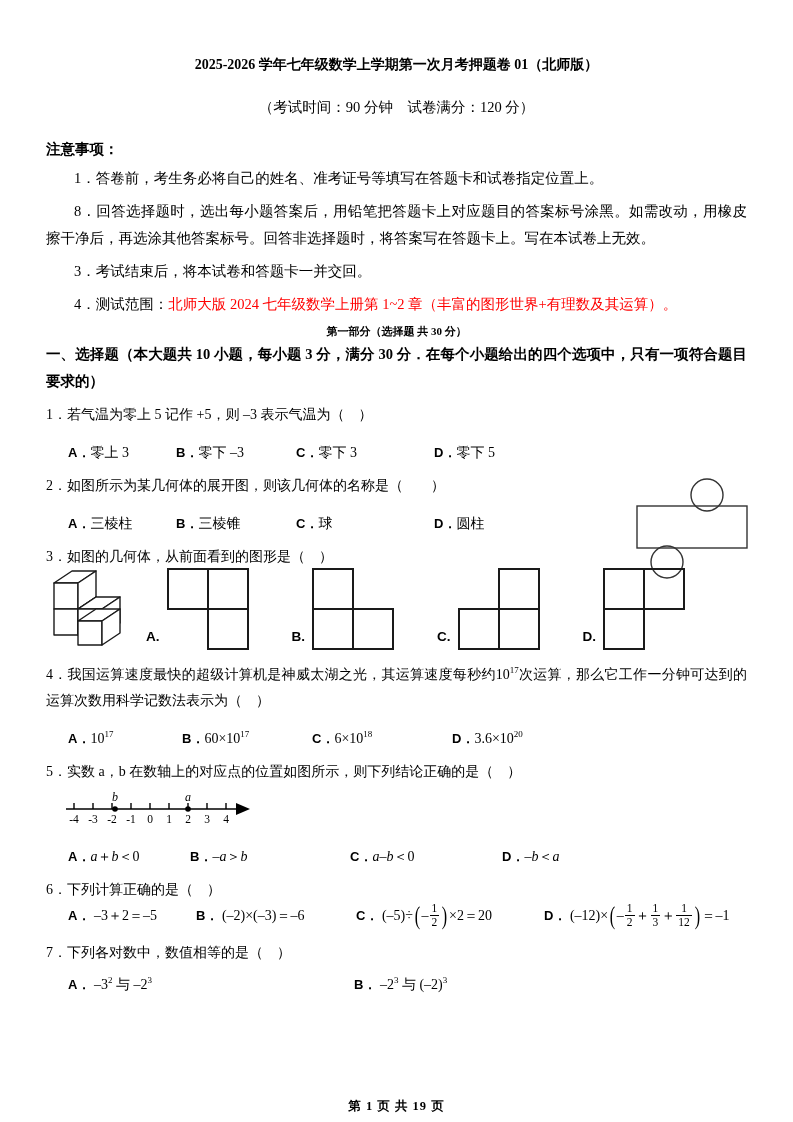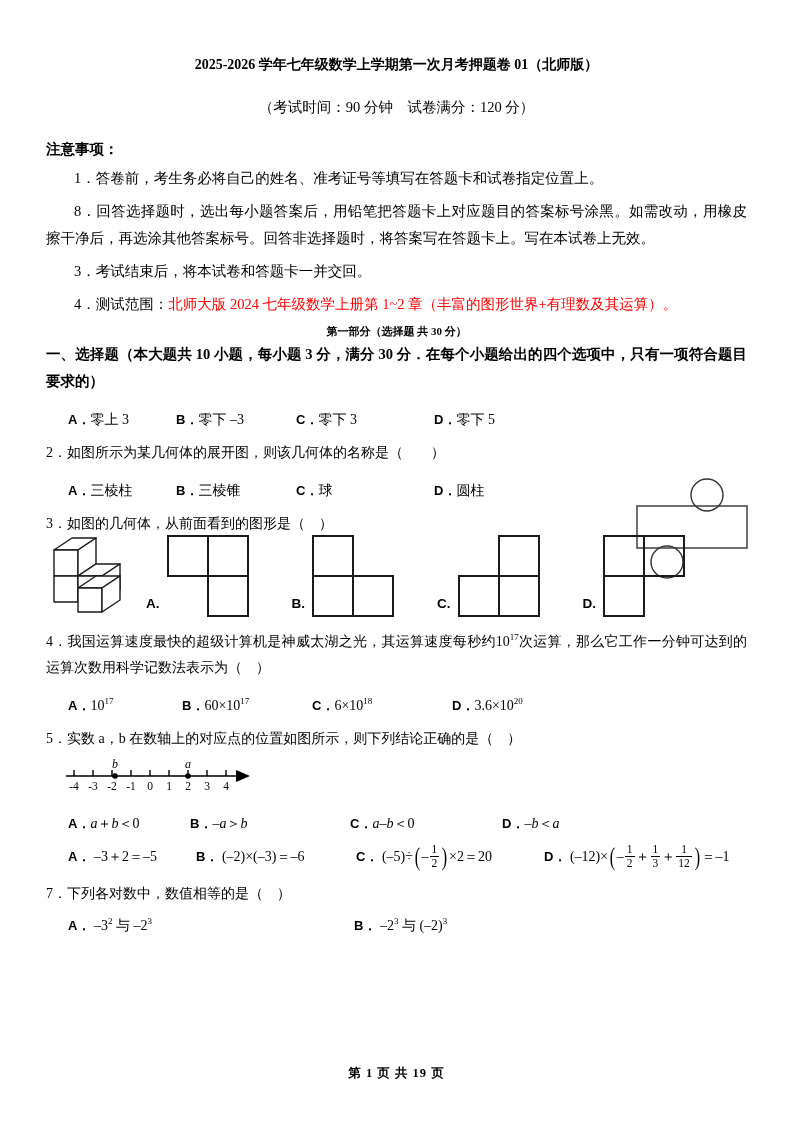--- a/index.html
+++ b/index.html
@@ -122,21 +122,21 @@
     font-weight: bold;
     margin: 0 6px 10px 0;
     align-self: flex-end;
   }
   .numline { margin: 4px 0 2px 14px; }
 
   
   .footer {
     position: absolute;
     left: 0; right: 0;
-    bottom: 40px;
+    bottom: 7px;
     text-align: center;
     font-size: 12.5px;
     font-weight: bold;
     letter-spacing: 1px;
   }
 </style>
 </head>
 <body>
 
 <div class="page">
@@ -147,20 +147,21 @@
   <div class="notice-head">注意事项：</div>
   <div class="notice-item">1．答卷前，考生务必将自己的姓名、准考证号等填写在答题卡和试卷指定位置上。</div>
   <div class="notice-item">8．回答选择题时，选出每小题答案后，用铅笔把答题卡上对应题目的答案标号涂黑。如需改动，用橡皮擦干净后，再选涂其他答案标号。回答非选择题时，将答案写在答题卡上。写在本试卷上无效。</div>
   <div class="notice-item">3．考试结束后，将本试卷和答题卡一并交回。</div>
   <div class="notice-item"><span>4．测试范围：</span><span class="red">北师大版 2024 七年级数学上册第 1~2 章（丰富的图形世界+有理数及其运算）。</span></div>
 
   <div class="part-head">第一部分（选择题 共 30 分）</div>
   <div class="section-head">一、选择题（本大题共 10 小题，每小题 3 分，满分 30 分．在每个小题给出的四个选项中，只有一项符合题目要求的）</div>
 
   <div class="q">
+    <div class="q-stem"><span>1．</span><span>若气温为零上 5 记作 +5，则 –3 表示气温为（　）</span></div>
     <div class="opts">
       <span class="opt" style="width:108px"><span class="o-lab">A．</span><span>零上 3</span></span><span class="opt" style="width:120px"><span class="o-lab">B．</span><span>零下 –3</span></span><span class="opt" style="width:138px"><span class="o-lab">C．</span><span>零下 3</span></span><span class="opt"><span class="o-lab">D．</span><span>零下 5</span></span>
     </div>
   </div>
 
   <div class="q">
     <div class="q-stem"><span>2．</span><span>如图所示为某几何体的展开图，则该几何体的名称是（　　）</span></div>
     <div class="opts">
       <span class="opt" style="width:108px"><span class="o-lab">A．</span><span>三棱柱</span></span><span class="opt" style="width:120px"><span class="o-lab">B．</span><span>三棱锥</span></span><span class="opt" style="width:138px"><span class="o-lab">C．</span><span>球</span></span><span class="opt"><span class="o-lab">D．</span><span>圆柱</span></span>
     </div>
@@ -286,20 +287,21 @@
           <text x="166" y="34">4</text>
         </g>
       </svg>
     </div>
     <div class="opts" style="margin-top:0;">
       <span class="opt" style="width:122px"><span class="o-lab">A．</span><i class="v">a</i>＋<i class="v">b</i>＜0</span><span class="opt" style="width:160px"><span class="o-lab">B．</span>–<i class="v">a</i>＞<i class="v">b</i></span><span class="opt" style="width:152px"><span class="o-lab">C．</span><i class="v">a</i>–<i class="v">b</i>＜0</span><span class="opt"><span class="o-lab">D．</span>–<i class="v">b</i>＜<i class="v">a</i></span>
     </div>
   </div>
 
   <div class="q">
+    <div class="q-stem"><span>6．</span><span>下列计算正确的是（　）</span></div>
     <div class="opts" style="margin-top:0;">
       <span class="opt" style="width:128px"><span class="o-lab">A．</span>&nbsp;–3＋2＝–5</span><span class="opt" style="width:160px"><span class="o-lab">B．</span>&nbsp;(–2)×(–3)＝–6</span><span class="opt" style="width:188px"><span class="o-lab">C．</span>&nbsp;(–5)÷<span class="pbig">(</span>–<span class="frac"><span class="num">1</span><span class="den">2</span></span><span class="pbig">)</span>×2＝20</span><span class="opt"><span class="o-lab">D．</span>&nbsp;(–12)×<span class="pbig">(</span>–<span class="frac"><span class="num">1</span><span class="den">2</span></span>＋<span class="frac"><span class="num">1</span><span class="den">3</span></span>＋<span class="frac"><span class="num">1</span><span class="den">12</span></span><span class="pbig">)</span>＝–1</span>
     </div>
   </div>
 
   <div class="q" style="margin-top:10px;">
     <div class="q-stem"><span>7．</span><span>下列各对数中，数值相等的是（　）</span></div>
     <div class="opts" style="margin-top:6px;">
       <span class="opt" style="width:286px"><span class="o-lab">A．</span>&nbsp;–3<sup>2</sup> 与 –2<sup>3</sup></span><span class="opt"><span class="o-lab">B．</span>&nbsp;–2<sup>3</sup> 与 (–2)<sup>3</sup></span>
     </div>

